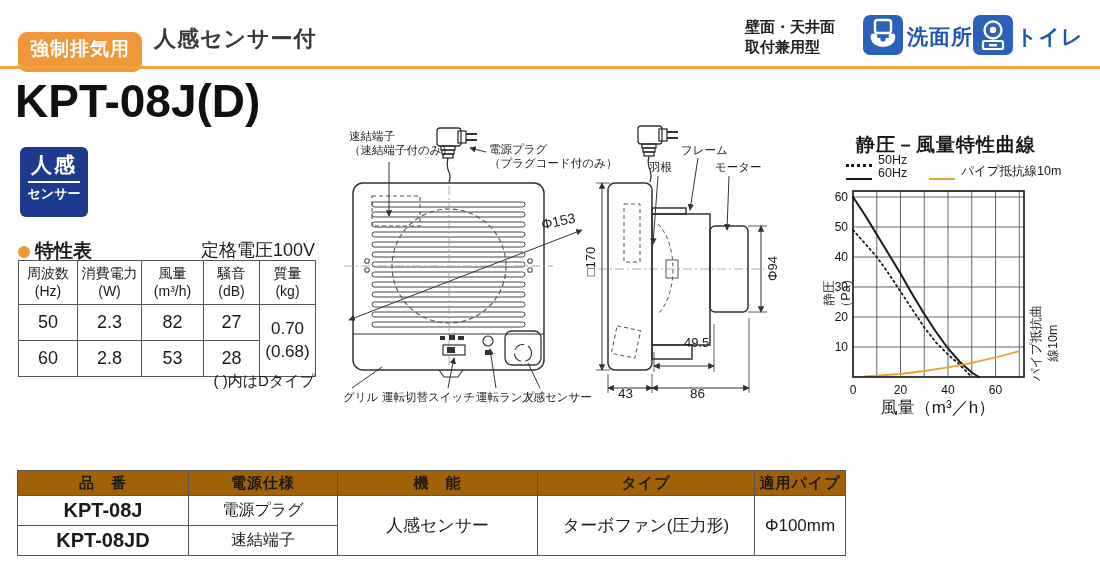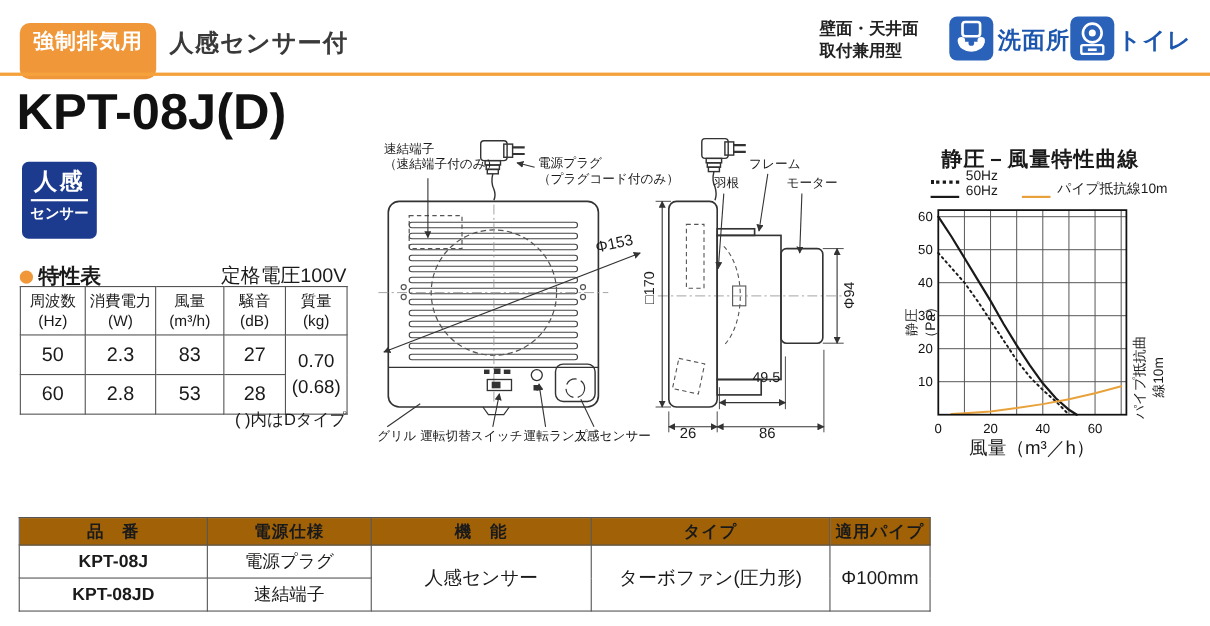--- a/index.html
+++ b/index.html
@@ -1,22 +1,22 @@
 <!DOCTYPE html>
 <html><head>
 <meta charset="utf-8">
 <style>
   html,body{margin:0;padding:0;background:#fff;}
   body{font-family:"Liberation Sans","DejaVu Sans",sans-serif;color:#1a1a1a;}
   #page{position:relative;width:1100px;height:569px;background:#fff;overflow:hidden;}
   .abs{position:absolute;}
 
   
-  .cat-badge{left:18px;top:21px;background:#f0973a;color:#fff;font-size:19px;font-weight:bold;
-             padding:4px 12px 21px;border-radius:9px;letter-spacing:1px;}
+  .cat-badge{left:18px;top:32px;background:#f0973a;color:#fff;font-size:19px;font-weight:bold;
+             padding:4px 12px 10px;border-radius:9px;letter-spacing:1px;}
   .subtitle{left:154px;top:24px;font-size:22px;font-weight:bold;color:#3a3a3a;letter-spacing:1px;}
   .mount-note{left:745px;top:17px;font-size:15px;font-weight:bold;color:#222;line-height:1.3;}
   .room-icon{width:40px;height:40px;border-radius:7px;background:#2a62b9;}
   .room-label{font-size:21px;font-weight:bold;color:#1d56ae;letter-spacing:1px;}
   .orange-rule{left:0;top:66px;width:1100px;height:3px;background:#f5a23c;}
 
   
   .model-title{left:15px;top:74px;font-size:46px;font-weight:bold;color:#111;letter-spacing:0px;}
   .sensor-badge{left:20px;top:147px;width:68px;height:70px;background:#1c3a8e;border-radius:6px;
                 color:#fff;text-align:center;}
@@ -49,21 +49,21 @@
   .lg-swatch{display:inline-block;width:26px;height:0;margin-right:6px;border-top:2px solid #1a1a1a;}
   .lg-swatch.dotted{border-top-style:dotted;border-top-width:3px;}
   .xlabel{left:843px;top:396px;width:190px;text-align:center;font-size:17px;}
   .ylabel{left:806px;top:276px;width:64px;font-size:12.5px;}
   .rlabel{left:1001px;top:326px;width:88px;font-size:12.5px;}
 
   
   .model-table{left:17px;top:470px;}
   .model-table td{border:1px solid #555;text-align:center;padding:0;}
   .model-table .hd{background:#a16207;font-size:15px;font-weight:bold;height:24px;letter-spacing:1px;}
-  .model-table .md{font-size:16px;font-weight:bold;height:29px;}
+  .model-table .md{font-size:20px;font-weight:bold;height:29px;}
   .model-table .pw{font-size:16px;}
   .model-table .mg{font-size:17px;}
 </style>
 </head>
 <body>
 
 <div id="page">
 
   <div class="abs cat-badge">強制排気用</div>
   <div class="abs subtitle">人感センサー付</div>
@@ -133,21 +133,21 @@
             <div>(dB)</div>
           </td>
       <td class="hd">
             <div>質量</div>
             <div>(kg)</div>
           </td>
     </tr>
     <tr>
       <td class="dt">50</td>
       <td class="dt">2.3</td>
-      <td class="dt">83</td>
+      <td class="dt">82</td>
       <td class="dt">27</td>
       <td class="dt mass" rowspan="2">
         <div>0.70</div>
             <div>(0.68)</div>
       </td>
     </tr>
     <tr>
       <td class="dt">60</td>
       <td class="dt">2.8</td>
       <td class="dt">53</td>
@@ -293,21 +293,21 @@
   <div class="abs dlabel" style="left:343px;top:390px;">グリル</div>
   <div class="abs dlabel" style="left:382px;top:390px;">運転切替スイッチ</div>
   <div class="abs dlabel" style="left:476px;top:390px;">運転ランプ</div>
   <div class="abs dlabel" style="left:522px;top:390px;">人感センサー</div>
   <div class="abs dlabel" style="left:681px;top:143px;">フレーム</div>
   <div class="abs dlabel" style="left:649px;top:160px;">羽根</div>
   <div class="abs dlabel" style="left:715px;top:160px;text-align:right;">モーター</div>
   <div class="abs dim rot" style="left:566px;top:254px;width:48px;">□170</div>
   <div class="abs dim rot" style="left:748px;top:261px;width:48px;">Φ94</div>
   <div class="abs dim" style="left:684px;top:335px;">49.5</div>
-  <div class="abs dim" style="left:618px;top:386px;font-size:13.5px;">26</div>
+  <div class="abs dim" style="left:618px;top:386px;font-size:13.5px;">43</div>
   <div class="abs dim" style="left:690px;top:386px;font-size:13.5px;">86</div>
 
   <div class="abs chart-title">静圧－風量特性曲線</div>
   <div class="abs legend">
     <div class="legend-row">
       <span class="lg-swatch dotted" id="sw0" style="border-top-color: rgb(26, 26, 26);"></span>
       <span>50Hz</span>
     </div>
     <div class="legend-row">
       <span class="lg-swatch" id="sw1" style="border-top-color: rgb(26, 26, 26);"></span>

